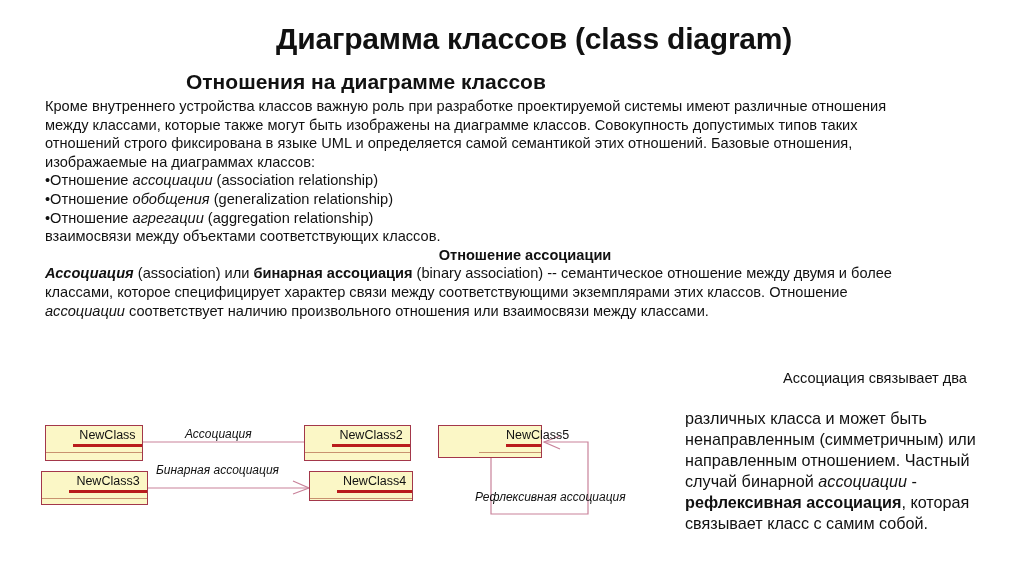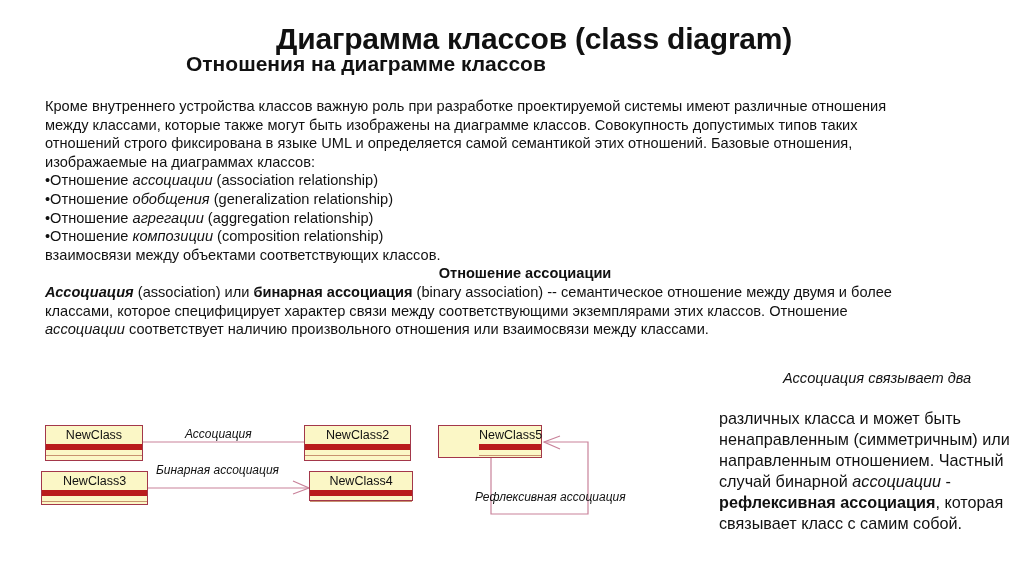--- a/index.html
+++ b/index.html
@@ -5,40 +5,41 @@
   html, body { margin: 0; padding: 0; }
   body {
     width: 1024px; height: 574px; background: #ffffff; position: relative; overflow: hidden;
     font-family: "Liberation Sans", sans-serif; color: #111111;
   }
   .title {
     position: absolute; left: 276px; top: 22px; font-size: 30px; font-weight: bold;
     letter-spacing: -0.2px; white-space: nowrap;
   }
   .subtitle {
-    position: absolute; left: 186px; top: 52px; font-size: 21px; font-weight: bold; white-space: nowrap;
+    position: absolute; left: 186px; top: 70px; font-size: 21px; font-weight: bold; white-space: nowrap;
   }
   .body-text {
     position: absolute; left: 45px; top: 97px; width: 950px; font-size: 14.6px; line-height: 18.6px;
   }
   .body-text p { margin: 0; white-space: nowrap; }
   .center-head { text-align: center; font-weight: bold; padding-left: 0; width: 960px; }
   .right-note {
-    position: absolute; left: 783px; top: 370px; font-size: 14.6px; white-space: nowrap; font-style: italic;
+    position: absolute; left: 783px; top: 370px; font-size: 14.6px; white-space: nowrap;
   }
   .right-block {
-    position: absolute; left: 719px; top: 408px; font-size: 16.2px; line-height: 21px;
+    position: absolute; left: 685px; top: 408px; font-size: 16.2px; line-height: 21px;
   }
   .right-block p { margin: 0; white-space: nowrap; }
   .uml-box {
     position: absolute; background: #fbf7c6; border: 1.2px solid #a3374a; box-sizing: border-box;
   }
   .uml-box .name {
     height: 18px; line-height: 18px; text-align: center; font-size: 12.5px; color: #111;
-    border-bottom: 6px solid #b91c1c;
+    border-bottom: 3px solid #b91c1c;
+    margin-left: 27px;
   }
   .uml-box .sec { height: 5px; border-bottom: 1px solid #c8926f; }
   .uml-box .sec:last-child { border-bottom: none; }
   .rel-label {
     position: absolute; font-style: italic; font-size: 12px; white-space: nowrap; color: #111;
   }
   svg.lines { position: absolute; left: 0; top: 0; }
 </style>
 </head>
 <body>
@@ -48,21 +49,20 @@
 
 <div class="body-text">
   <p>Кроме внутреннего устройства классов важную роль при разработке проектируемой системы имеют  различные отношения</p>
   <p>между классами, которые также могут быть изображены на диаграмме  классов. Совокупность допустимых типов таких</p>
   <p>отношений строго фиксирована в языке UML и  определяется самой семантикой этих отношений. Базовые отношения,</p>
   <p>изображаемые на  диаграммах классов:</p>
 
   <p><span>•</span><span>Отношение </span><i>ассоциации</i><span> (association relationship)</span></p>
   <p><span>•</span><span>Отношение </span><i>обобщения</i><span> (generalization relationship)</span></p>
   <p><span>•</span><span>Отношение </span><i>агрегации</i><span> (aggregation relationship)</span></p>
-  <p><span>•</span><span>Отношение </span><i>композиции</i><span> (composition relationship)</span></p>
 
   <p>взаимосвязи между объектами соответствующих классов.</p>
 
   <p class="center-head">Отношение ассоциации</p>
 
   <p><b><i>Ассоциация</i></b><span> (association) или </span><b>бинарная ассоциация</b><span> (binary association) -- семантическое  отношение между двумя и более</span></p>
   <p>классами, которое специфицирует характер связи между  соответствующими экземплярами этих классов. Отношение</p>
   <p><i>ассоциации</i><span> соответствует наличию  произвольного отношения или взаимосвязи между классами.</span></p>
 </div>
 

